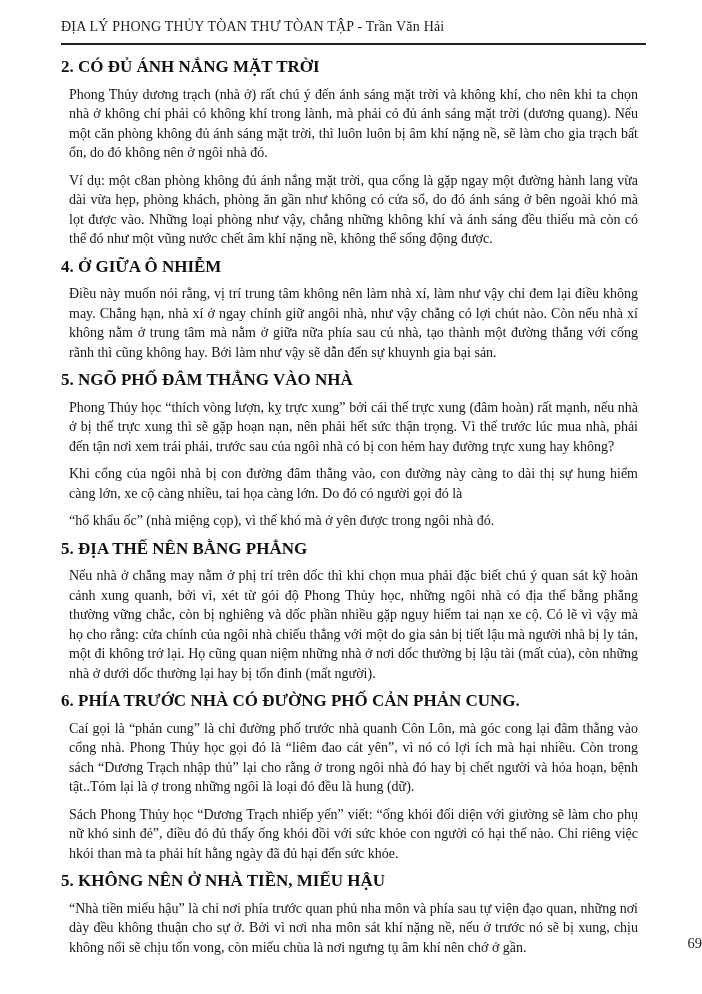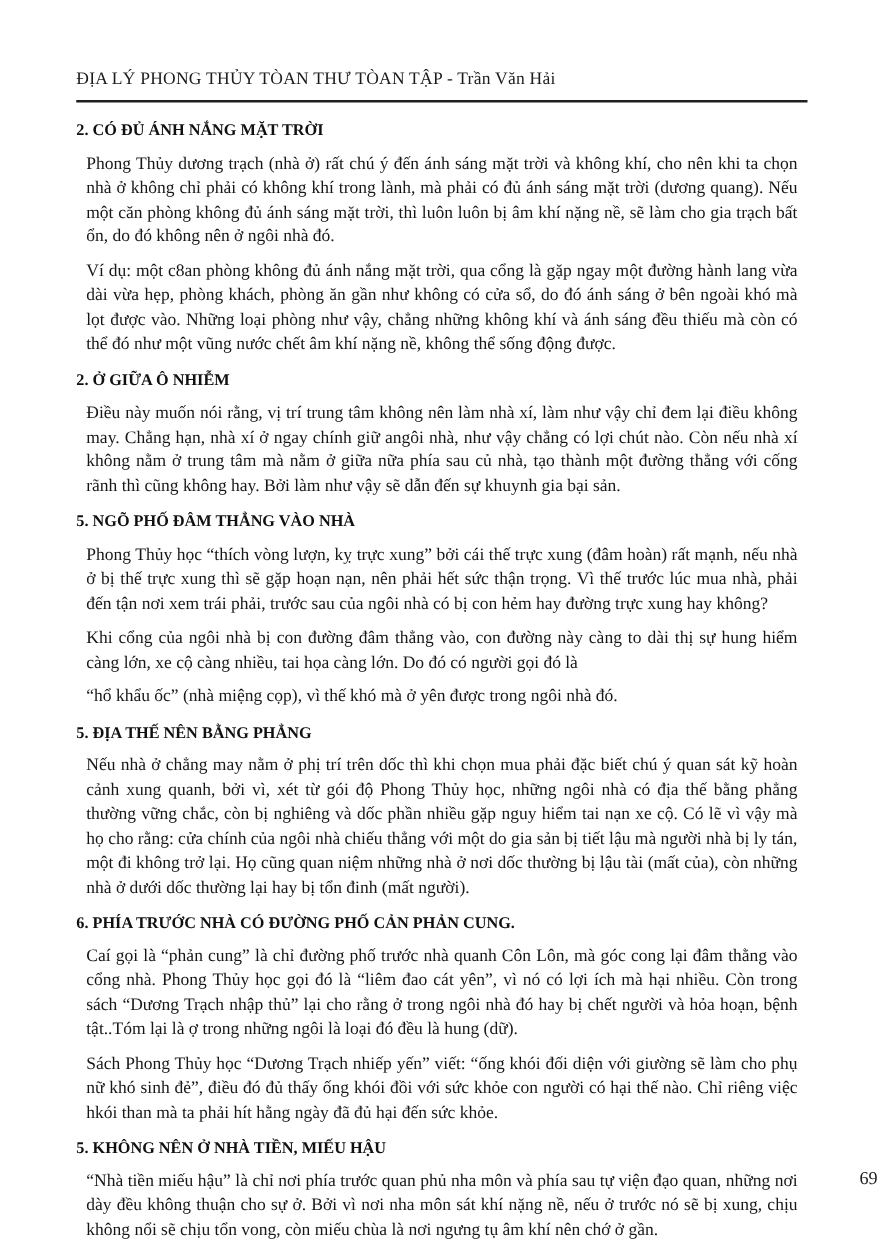--- a/index.html
+++ b/index.html
@@ -7,21 +7,21 @@
     padding: 0;
     background: #ffffff;
   }
   .page {
     position: relative;
     width: 702px;
     height: 994px;
     margin: 0 auto;
     background: #ffffff;
     box-sizing: border-box;
-    padding: 55px 56px 0 61px;
+    padding: 18px 56px 0 61px;
     font-family: "Liberation Serif", "DejaVu Serif", serif;
     color: #161616;
     overflow: hidden;
   }
   .header-title {
     font-size: 14px;
     line-height: 18px;
     letter-spacing: 0.2px;
     white-space: nowrap;
     color: #1b1b1b;
@@ -30,21 +30,21 @@
     border: none;
     border-bottom: 2px solid #1f1f1f;
     margin: 7px 0 0 0;
   }
   .doc-body {
     margin-top: 12px;
     font-size: 14px;
     line-height: 19.5px;
   }
   .block-heading {
-    font-size: 13px;
+    font-size: 17px;
     font-weight: bold;
     line-height: 19.5px;
     margin: 0;
     color: #101010;
   }
   .block-paragraph {
     margin: 8px;
     text-align: justify;
     color: #161616;
   }
@@ -74,21 +74,21 @@
 <div class="page">
   <header>
     <div class="header-title">ĐỊA LÝ PHONG THỦY TÒAN THƯ  TÒAN TẬP -  Trần Văn Hải</div>
     <hr class="header-rule">
   </header>
 
   <main class="doc-body">
       <h2 class="block-heading">2. CÓ ĐỦ ÁNH NẮNG MẶT TRỜI</h2>
       <p class="block-paragraph">Phong Thủy dương trạch (nhà ở) rất chú ý đến ánh sáng mặt trời và không khí, cho nên khi ta chọn nhà ở không chỉ phải có không khí trong lành, mà phải có đủ ánh sáng mặt trời (dương quang). Nếu một căn phòng không đủ ánh sáng mặt trời, thì luôn luôn bị âm khí nặng nề, sẽ làm cho gia trạch bất ổn, do đó không nên ở ngôi nhà đó.</p>
       <p class="block-paragraph">Ví dụ: một c8an phòng không đủ ánh nắng mặt trời, qua cổng là gặp ngay một đường hành lang vừa dài vừa hẹp, phòng khách, phòng ăn gần như không có cửa sổ, do đó ánh sáng ở bên ngoài khó mà lọt được vào. Những loại phòng như vậy, chẳng những không khí và ánh sáng đều thiếu mà còn có thể đó như một vũng nước chết âm khí nặng nề, không thể sống động được.</p>
-      <h2 class="block-heading">2. Ở GIỮA Ô NHIỄM</h2>
+      <h2 class="block-heading">4. Ở GIỮA Ô NHIỄM</h2>
       <p class="block-paragraph">Điều này muốn nói rằng, vị trí trung tâm không nên làm nhà xí, làm như vậy chỉ đem lại điều không may. Chẳng hạn, nhà xí ở ngay chính giữ angôi nhà, như vậy chẳng có lợi chút nào. Còn nếu nhà xí không nằm ở trung tâm mà nằm ở giữa nữa phía sau củ nhà, tạo thành một đường thẳng với cống rãnh thì cũng không hay. Bởi làm như vậy sẽ dẫn đến sự khuynh gia bại sản.</p>
       <h2 class="block-heading">5. NGÕ PHỐ ĐÂM THẲNG VÀO NHÀ</h2>
       <p class="block-paragraph">Phong Thủy học “thích vòng lượn, kỵ trực xung” bởi cái thế trực xung (đâm hoàn) rất mạnh, nếu nhà ở bị thế trực xung thì sẽ gặp hoạn nạn, nên phải hết sức thận trọng. Vì thế trước lúc mua nhà, phải đến tận nơi xem trái phải, trước sau của ngôi nhà có bị con hẻm hay đường trực xung hay không?</p>
       <p class="block-paragraph">Khi cổng của ngôi nhà bị con đường đâm thẳng vào, con đường này càng to dài thị sự hung hiểm càng lớn, xe cộ càng nhiều, tai họa càng lớn. Do đó có người gọi đó là</p>
       <p class="block-paragraph">“hổ khẩu ốc” (nhà miệng cọp), vì thế khó mà ở yên được trong ngôi nhà đó.</p>
       <h2 class="block-heading">5. ĐỊA THẾ NÊN BẰNG PHẲNG</h2>
       <p class="block-paragraph">Nếu nhà ở chẳng may nằm ở phị trí trên dốc thì khi chọn mua phải đặc biết chú ý quan sát kỹ hoàn cảnh xung quanh, bởi vì, xét từ gói độ Phong Thủy học, những ngôi nhà có địa thế bằng phẳng thường vững chắc, còn bị nghiêng và dốc phần nhiều gặp nguy hiểm tai nạn xe cộ. Có lẽ vì vậy mà họ cho rằng: cửa chính của ngôi nhà chiếu thẳng với một do gia sản bị tiết lậu mà người nhà bị ly tán, một đi không trở lại. Họ cũng quan niệm những nhà ở nơi dốc thường bị lậu tài (mất của), còn những nhà ở dưới dốc thường lại hay bị tổn đinh (mất người).</p>
       <h2 class="block-heading">6. PHÍA TRƯỚC NHÀ CÓ ĐƯỜNG PHỐ CẢN PHẢN CUNG.</h2>
       <p class="block-paragraph">Caí gọi là “phản cung” là chỉ đường phố trước nhà quanh Côn Lôn, mà góc cong lại đâm thằng vào cổng nhà. Phong Thủy học gọi đó là “liêm đao cát yên”, vì nó có lợi ích mà hại nhiều. Còn trong sách “Dương Trạch nhập thủ” lại cho rằng ở trong ngôi nhà đó hay bị chết người và hỏa hoạn, bệnh tật..Tóm lại là ợ trong những ngôi là loại đó đều là hung (dữ).</p>
       <p class="block-paragraph">Sách Phong Thủy học “Dương Trạch nhiếp yến” viết: “ống khói đối diện với giường sẽ làm cho phụ nữ khó sinh đẻ”, điều đó đủ thấy ống khói đồi với sức khỏe con người có hại thế nào. Chỉ riêng việc hkói than mà ta phải hít hằng ngày đã đủ hại đến sức khỏe.</p>

